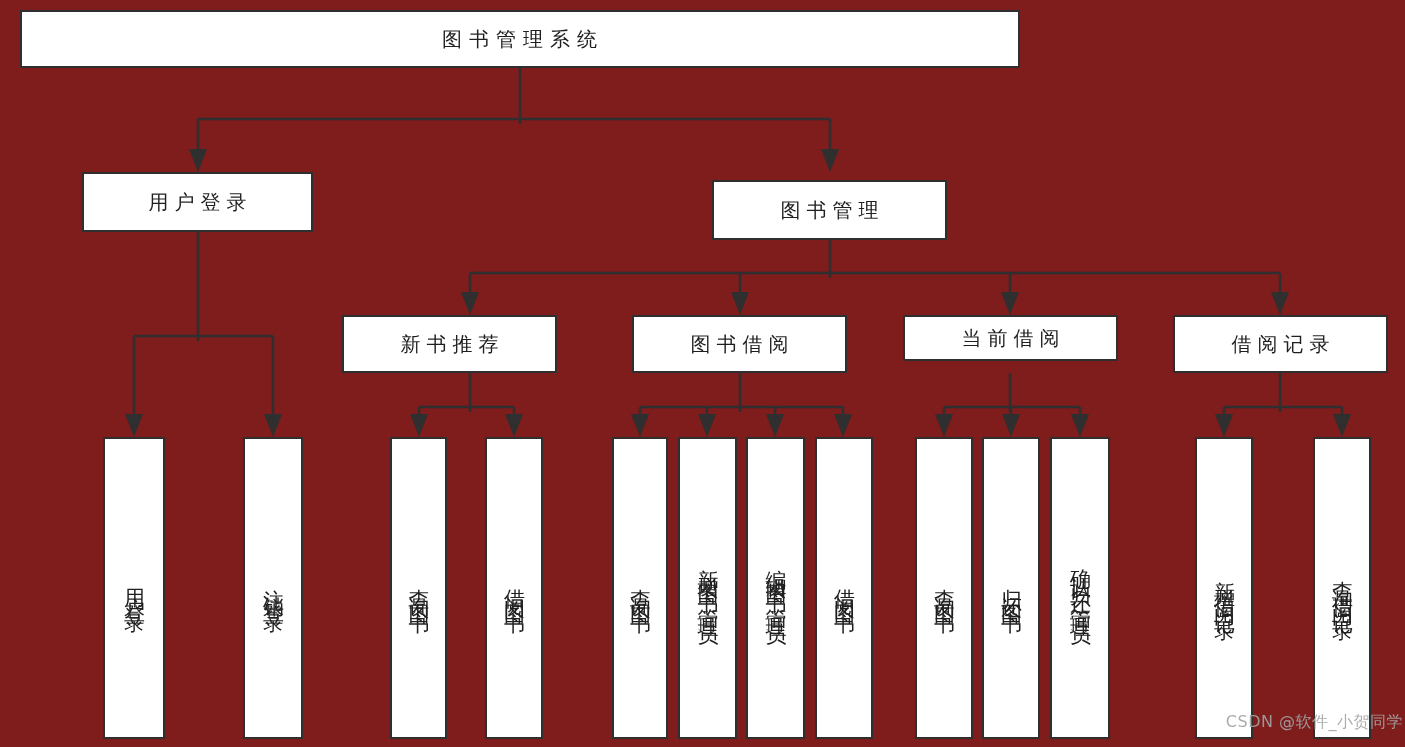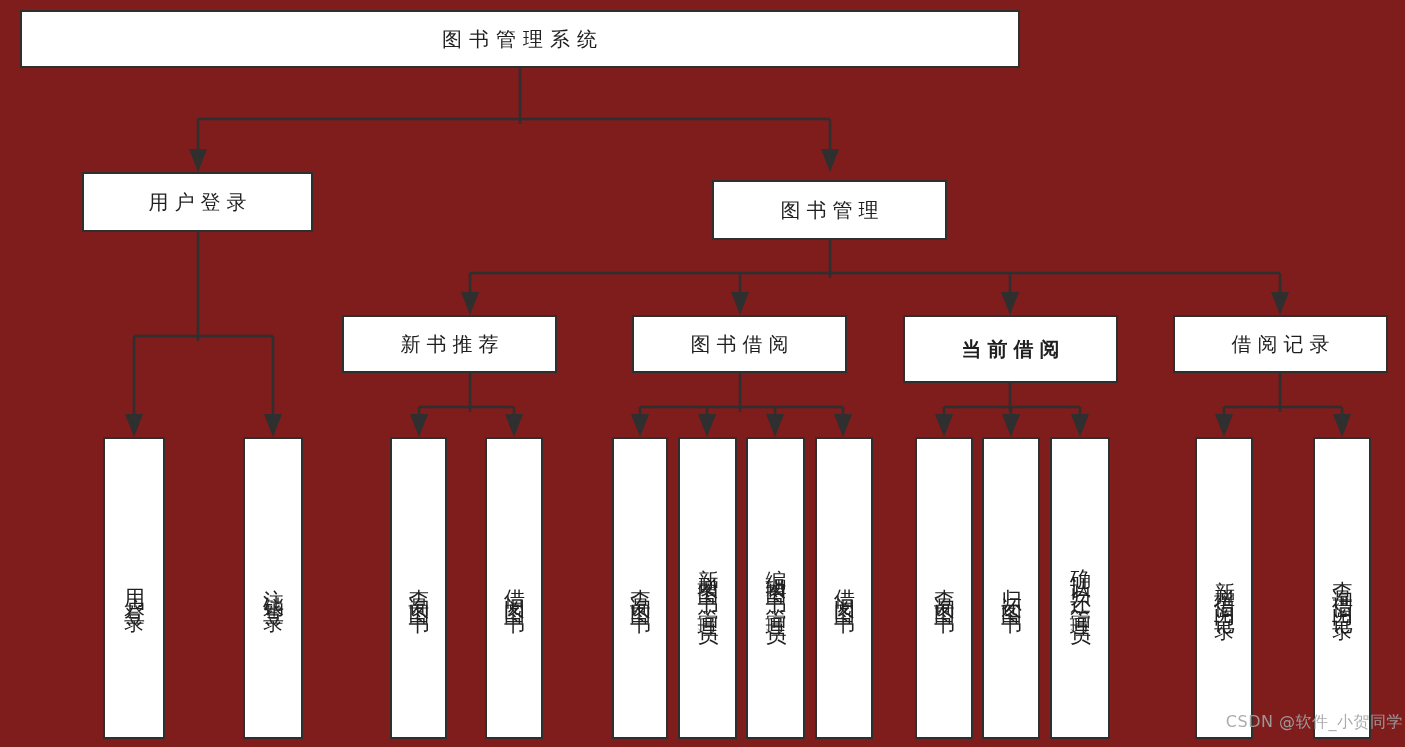--- a/index.html
+++ b/index.html
@@ -127,21 +127,21 @@
   <div class="node hbox" style="left:712px; top:180px; width:235px; height:60px;">
     <span class="hlabel">图书管理</span>
   </div>
 
   <div class="node hbox" style="left:342px; top:315px; width:215px; height:58px;">
     <span class="hlabel">新书推荐</span>
   </div>
   <div class="node hbox" style="left:632px; top:315px; width:215px; height:58px;">
     <span class="hlabel">图书借阅</span>
   </div>
-  <div class="node hbox" style="left:903px; top:315px; width:215px; height:68px;font-weight:bold;">
+  <div class="node hbox" style="left:903px; top:315px; width:215px; height:46px;">
     <span class="hlabel">当前借阅</span>
   </div>
   <div class="node hbox" style="left:1173px; top:315px; width:215px; height:58px;">
     <span class="hlabel">借阅记录</span>
   </div>
 
   <div class="node vbox" style="left:103px; top:437px; width:62px; height:302px;">
     <span class="vtext">用户登录</span>
   </div>
   <div class="node vbox" style="left:243px; top:437px; width:60px; height:302px;">

